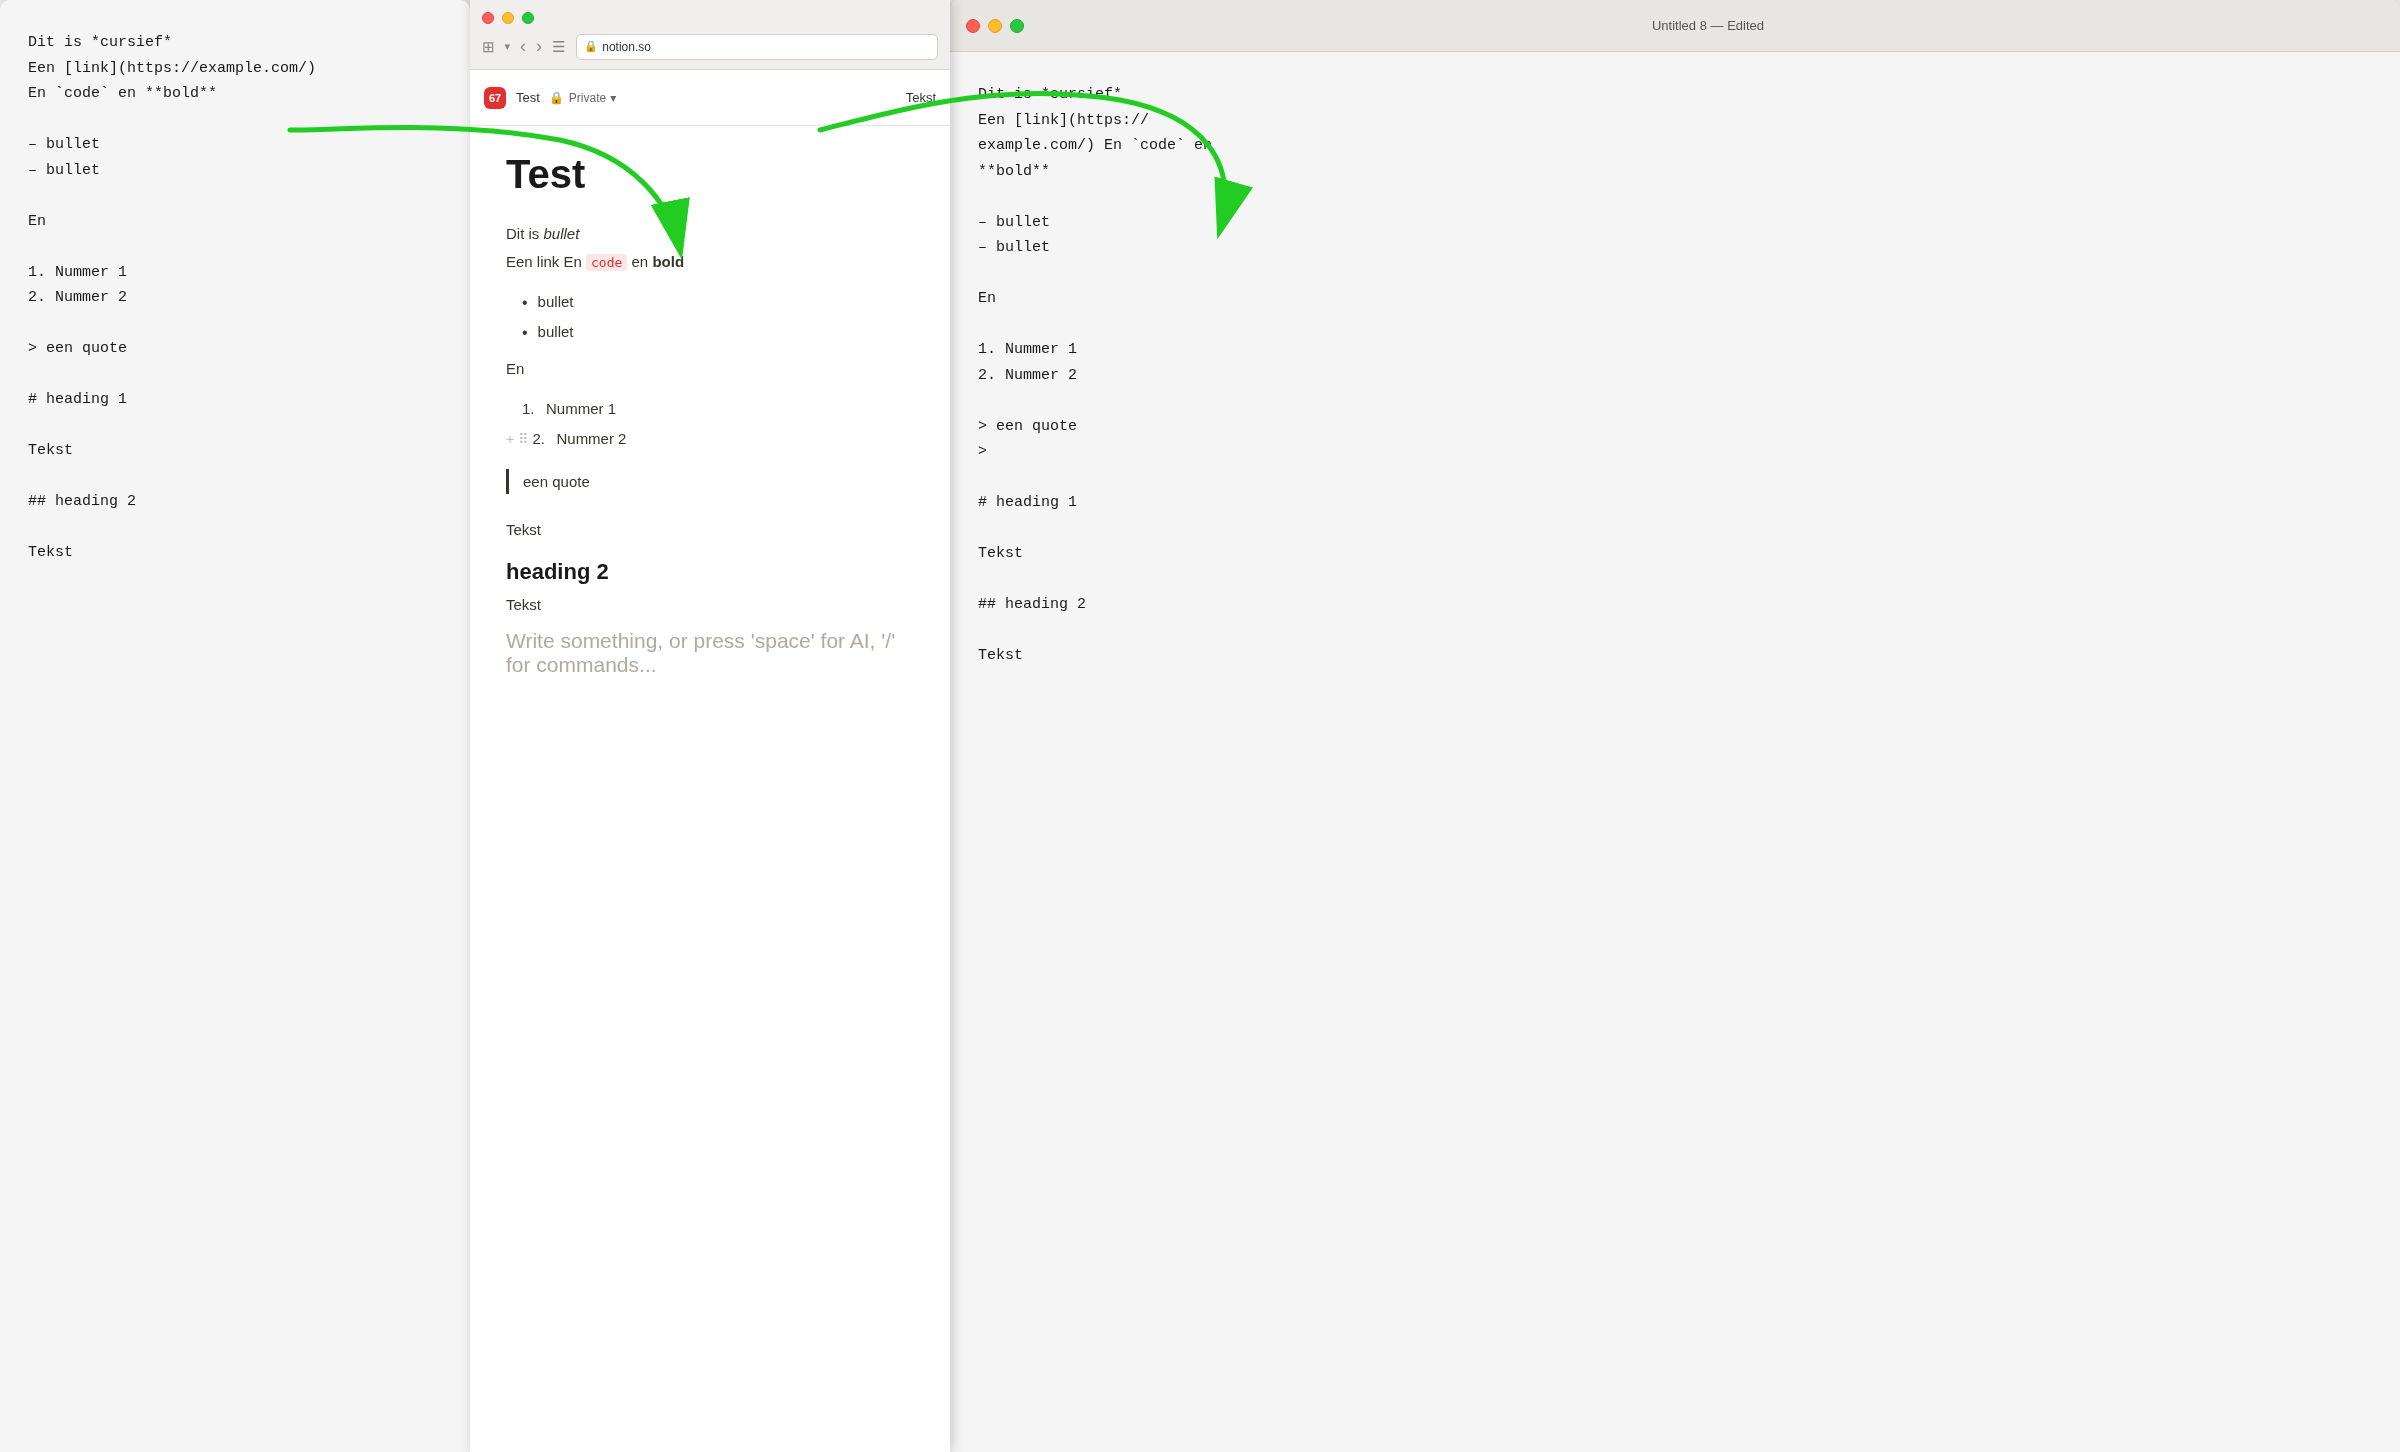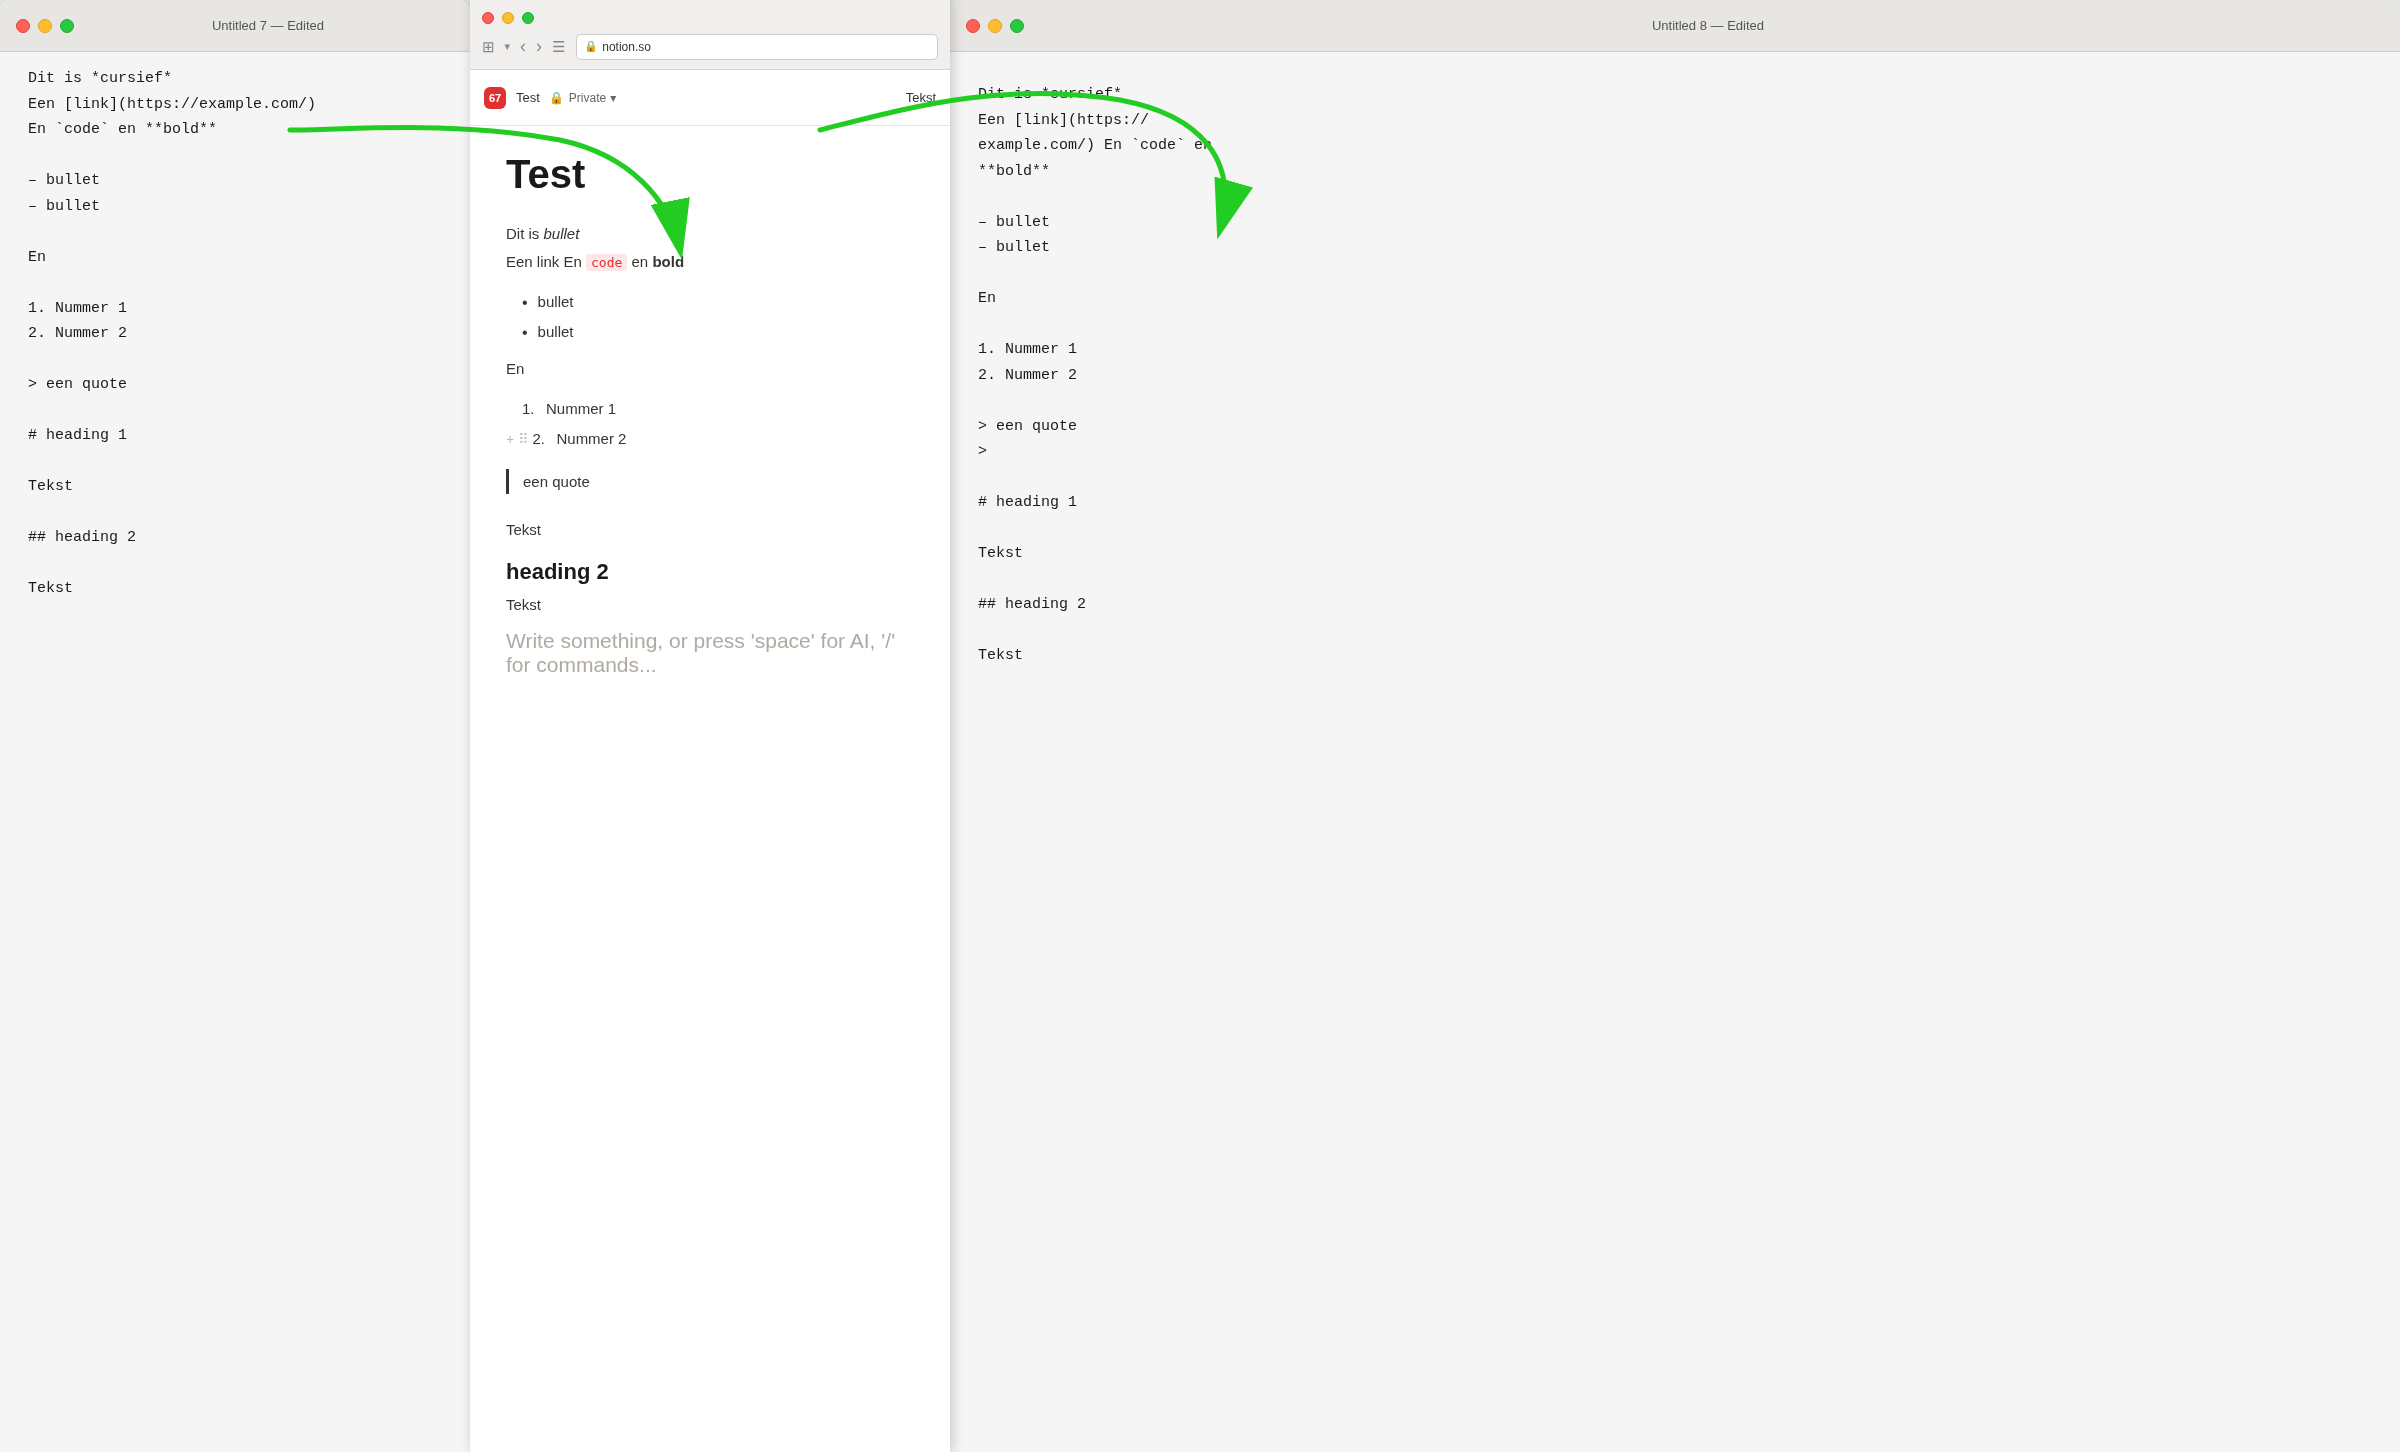--- a/index.html
+++ b/index.html
@@ -51,21 +51,21 @@
     .titlebar-title {
       flex: 1;
       text-align: center;
       font-size: 13px;
       color: #555;
       font-weight: 500;
     }
 
     .editor-content {
       flex: 1;
-      padding: 14px 28px;
+      padding: 30px 28px;
       font-family: 'SF Mono', 'Menlo', 'Monaco', 'Courier New', monospace;
       font-size: 15px;
       line-height: 1.7;
       color: #1a1a1a;
       white-space: pre-wrap;
       overflow-y: auto;
     }
 
     
     .middle-panel {
@@ -351,26 +351,20 @@
       top: 0;
       left: 0;
       width: 2400px;
       height: 1452px;
     }
   </style>
 </head>
 <body>
 
 <div class="left-panel">
-  <div class="window-titlebar">
-    <div class="traffic-light traffic-close"></div>
-    <div class="traffic-light traffic-min"></div>
-    <div class="traffic-light traffic-max"></div>
-    <span class="titlebar-title">Untitled 7 — Edited</span>
-  </div>
   <div class="editor-content">Dit is *cursief*
 Een [link](https://example.com/)
 En `code` en **bold**
 
 – bullet
 – bullet
 
 En
 
 1. Nummer 1

